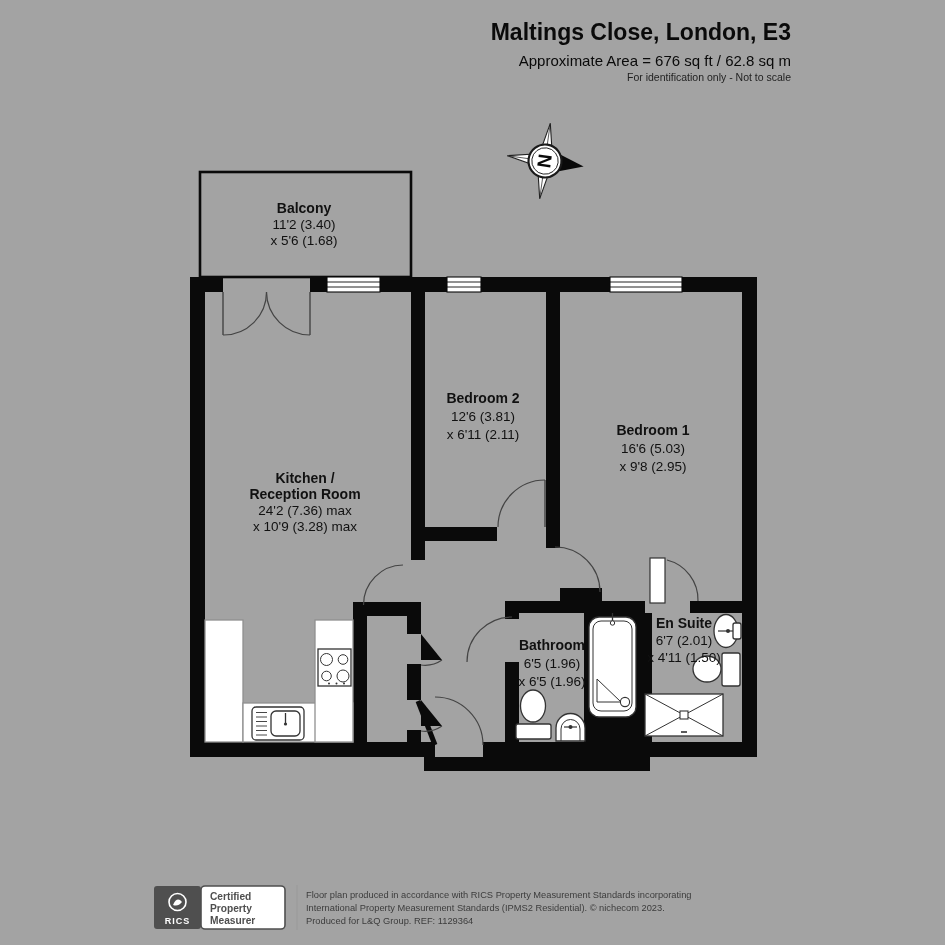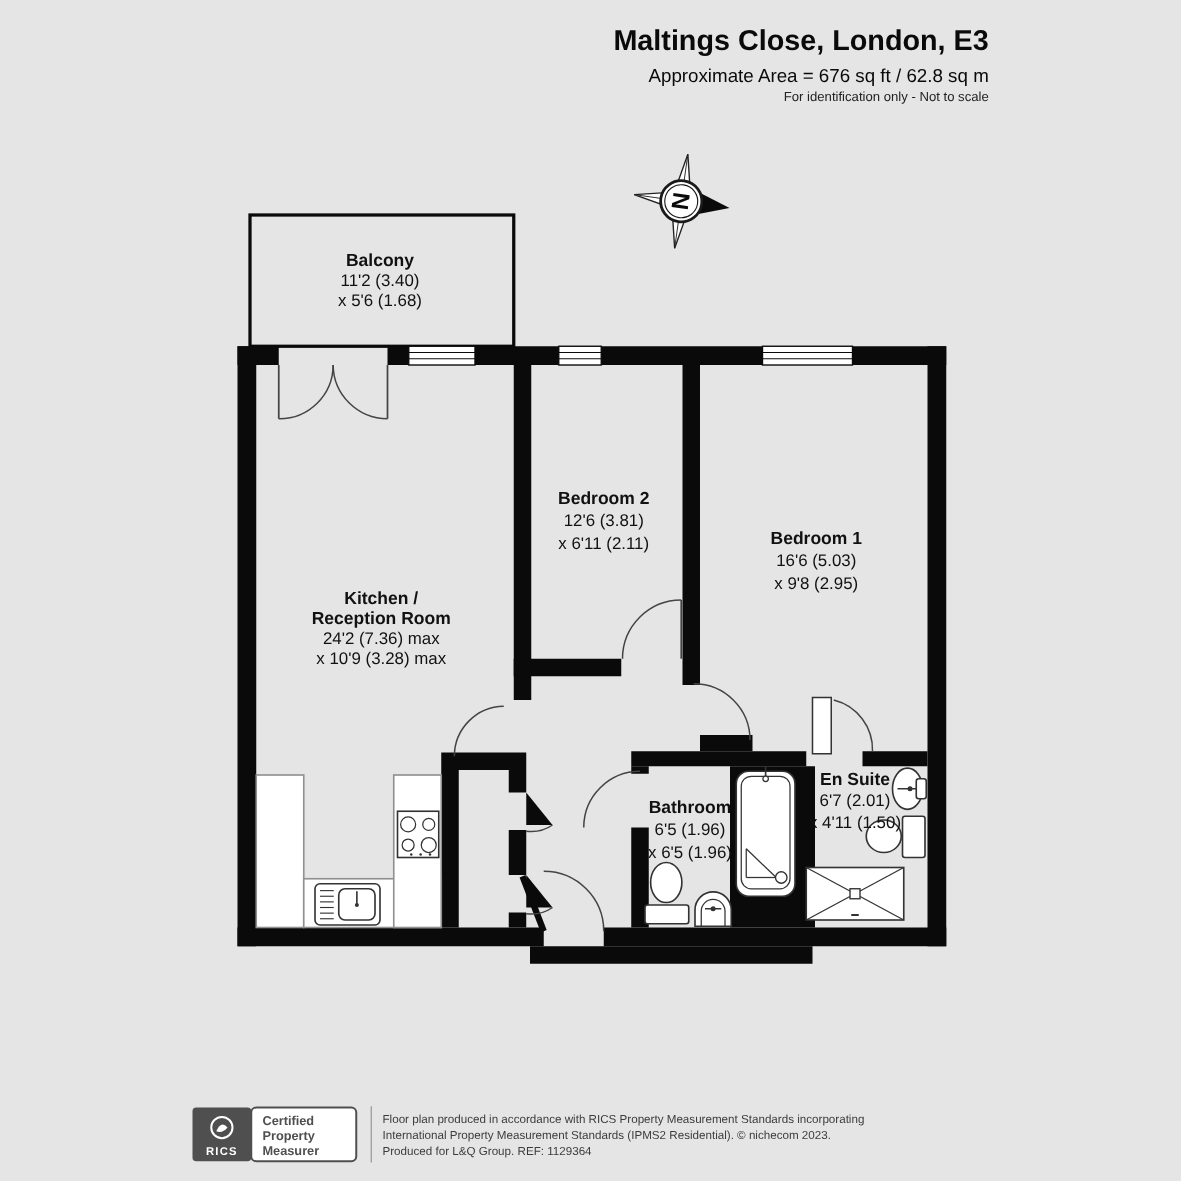--- a/index.html
+++ b/index.html
@@ -1,16 +1,16 @@
 <!DOCTYPE html>
 <html><head>
 <meta charset="utf-8">
 <style>
   html,body{margin:0;padding:0;background:#ffffff;}
-  .page{width:945px;height:945px;position:relative;background:#e5e5e5;overflow:hidden;
+  .page{width:945px;height:945px;position:relative;background:#a3a3a3;overflow:hidden;
         font-family:"Liberation Sans", sans-serif;}
   svg text{font-family:"Liberation Sans", sans-serif;}
   .room-name{font-weight:bold;font-size:14px;fill:#111;}
   .room-dim{font-size:13.5px;fill:#111;}
   .title{font-weight:bold;font-size:23px;fill:#0a0a0a;}
   .subtitle{font-size:15px;fill:#0a0a0a;}
   .smallnote{font-size:10.5px;fill:#222;}
   .wall{fill:#0a0a0a;stroke:none;}
   .thinwall{fill:none;stroke:#0a0a0a;stroke-width:2.6;}
   .arc{fill:none;stroke:#444;stroke-width:1.2;}

